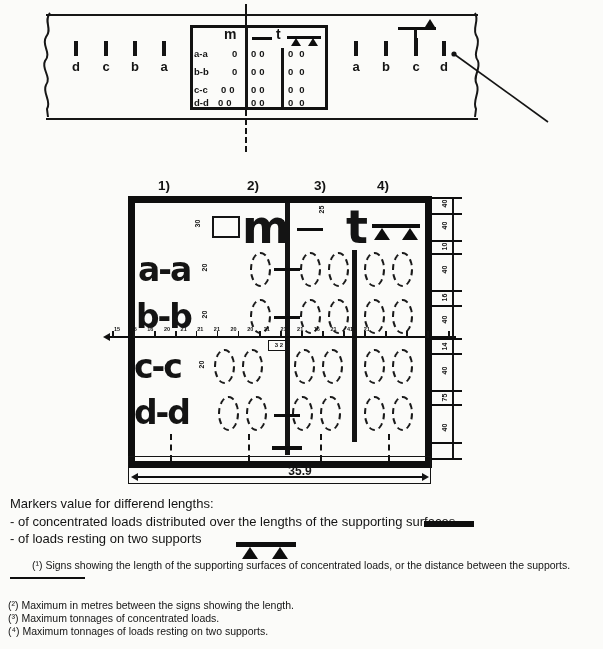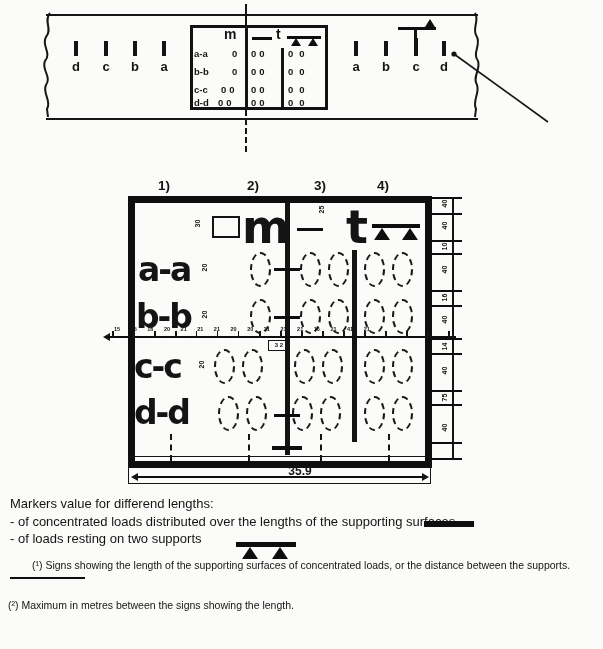--- a/index.html
+++ b/index.html
@@ -232,14 +232,16 @@
   <div class="abs notes" style="left:10px;top:513px;">- of concentrated loads distributed over the lengths of the supporting surfaces</div>
   <div class="abs notes" style="left:10px;top:530px;">- of loads resting on two supports</div>
   <div class="abs hbar" style="left:424px;top:521px;width:50px;height:6px;"></div>
   <div class="abs hbar" style="left:236px;top:542px;width:60px;height:5px;"></div>
   <div class="abs tri-up" style="left:242px;top:547px;"></div>
   <div class="abs tri-up" style="left:272px;top:547px;"></div>
 
   <div class="abs hbar" style="left:10px;top:577px;width:75px;height:2px;"></div>
   <div class="abs foot" style="left:8px;top:559px;margin-left:24px;">(¹) Signs showing the length of the supporting surfaces of concentrated loads, or the distance between the supports.</div>
   <div class="abs foot" style="left:8px;top:599px;">(²) Maximum in metres between the signs showing the length.</div>
+  <div class="abs foot" style="left:8px;top:612px;">(³) Maximum tonnages of concentrated loads.</div>
+  <div class="abs foot" style="left:8px;top:625px;">(⁴) Maximum tonnages of loads resting on two supports.</div>
 
 </div>
 
 </body></html>

